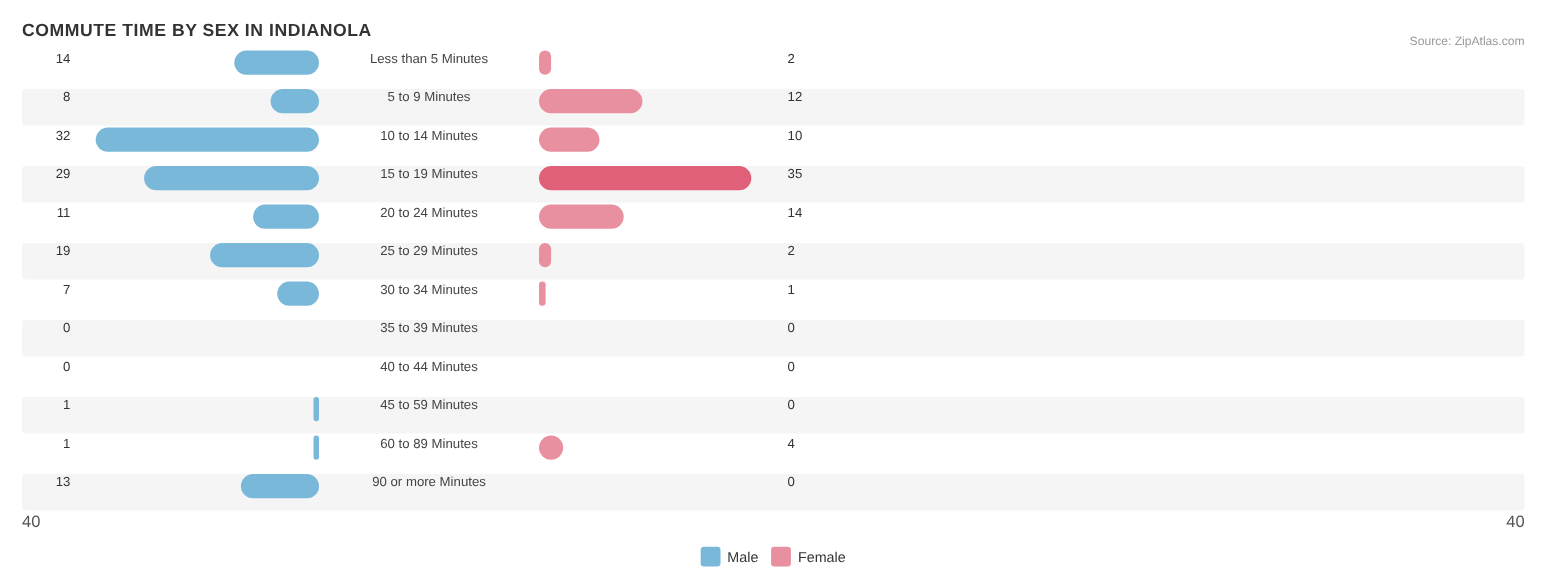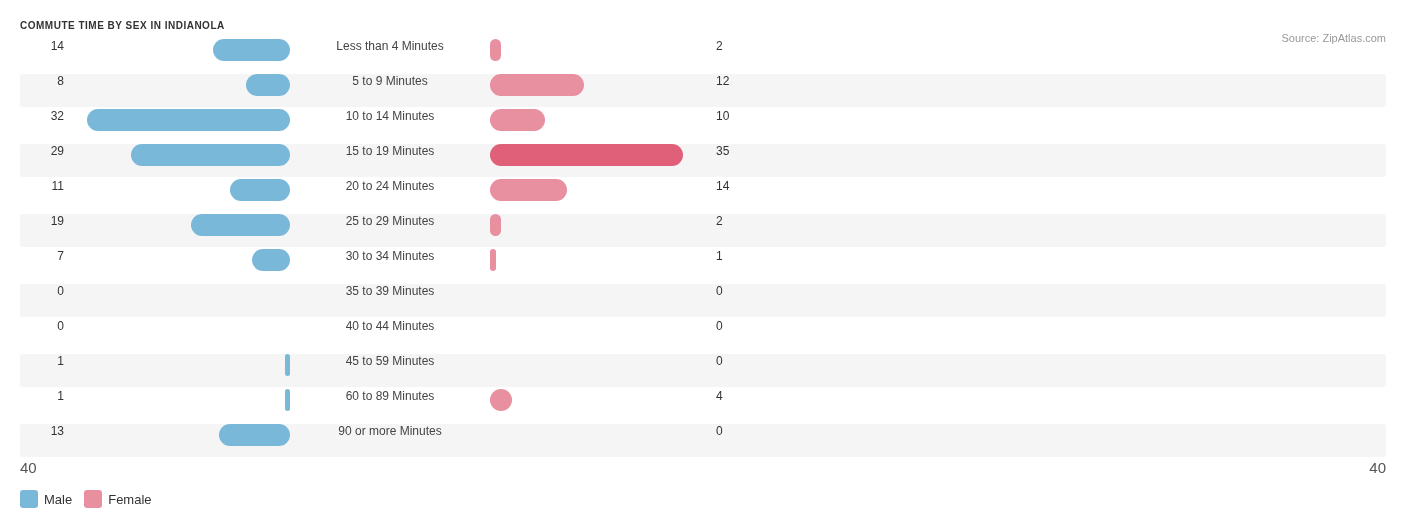--- a/index.html
+++ b/index.html
@@ -10,21 +10,21 @@
       min-height: 523px;
     }
     .chart-container {
       width: 1406px;
       min-height: 523px;
       padding: 20px 20px 40px 20px;
       position: relative;
       background: #fff;
     }
     .chart-title {
-      font-size: 10px;
+      font-size: 16px;
       font-weight: bold;
       color: #333;
       text-transform: uppercase;
       letter-spacing: 0.5px;
       margin-bottom: 8px;
     }
     .source-label {
       position: absolute;
       top: 32px;
       right: 20px;
@@ -88,21 +88,21 @@
     .right-val {
       width: 50px;
       text-align: left;
       font-size: 12px;
       color: #333;
       padding-left: 6px;
       flex-shrink: 0;
     }
     .legend-row {
       display: flex;
-      justify-content: flex-start;
+      justify-content: center;
       align-items: center;
       margin-top: 10px;
       gap: 12px;
     }
     .legend-item {
       display: flex;
       align-items: center;
       gap: 6px;
       font-size: 13px;
       color: #333;
@@ -132,21 +132,21 @@
   <div class="source-label">Source: ZipAtlas.com</div>
 
   <div class="chart-area">
 
     <div id="rows-container">
         <div class="row">
       <div class="left-val">14</div>
       <div class="left-bar-container">
         <div class="left-bar" style="width:77px; background: #7ab8d9;"></div>
       </div>
-      <div class="center-label">Less than 4 Minutes</div>
+      <div class="center-label">Less than 5 Minutes</div>
       <div class="right-bar-container">
         <div class="right-bar" style="width:11px; background: #e88fa0;"></div>
       </div>
       <div class="right-val">2</div>
     </div>
         <div class="row shaded">
       <div class="left-val">8</div>
       <div class="left-bar-container">
         <div class="left-bar" style="width:44px; background: #7ab8d9;"></div>
       </div>

